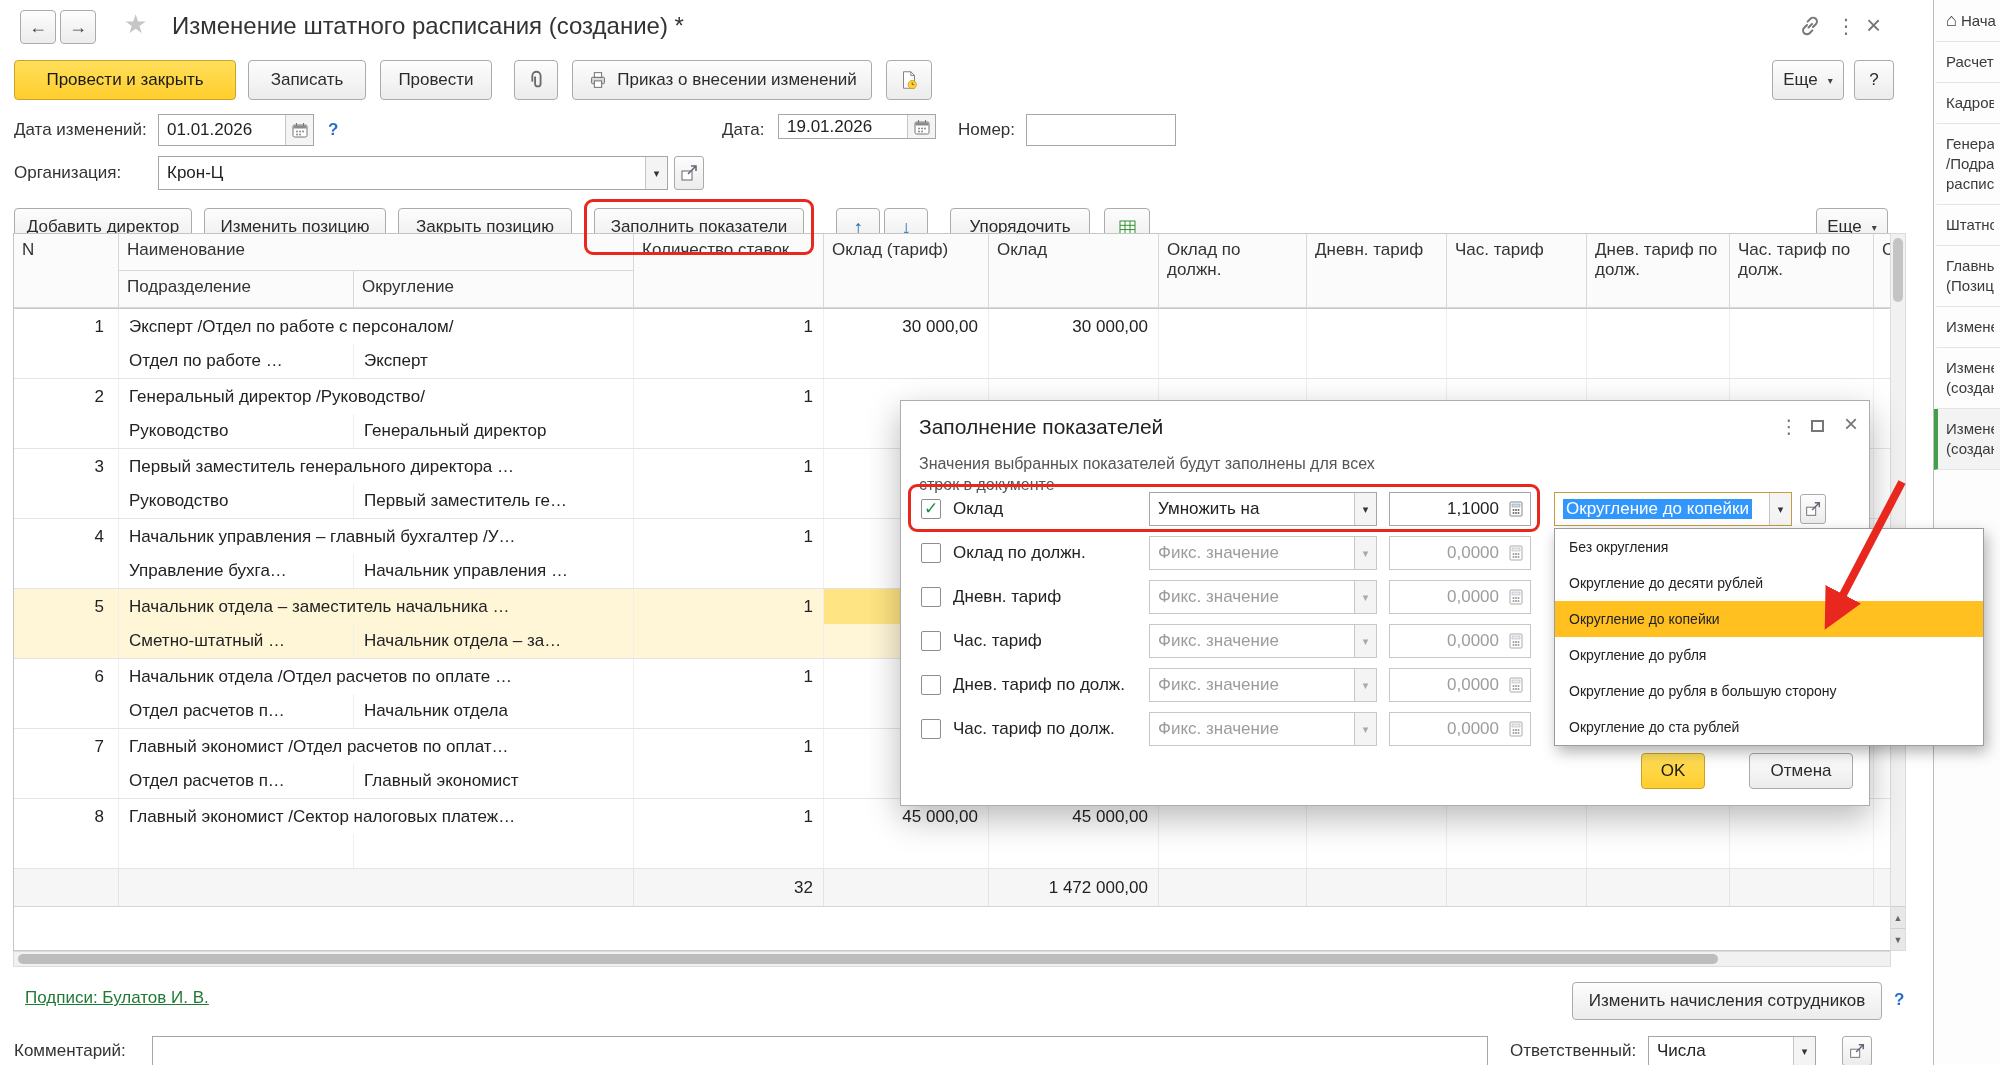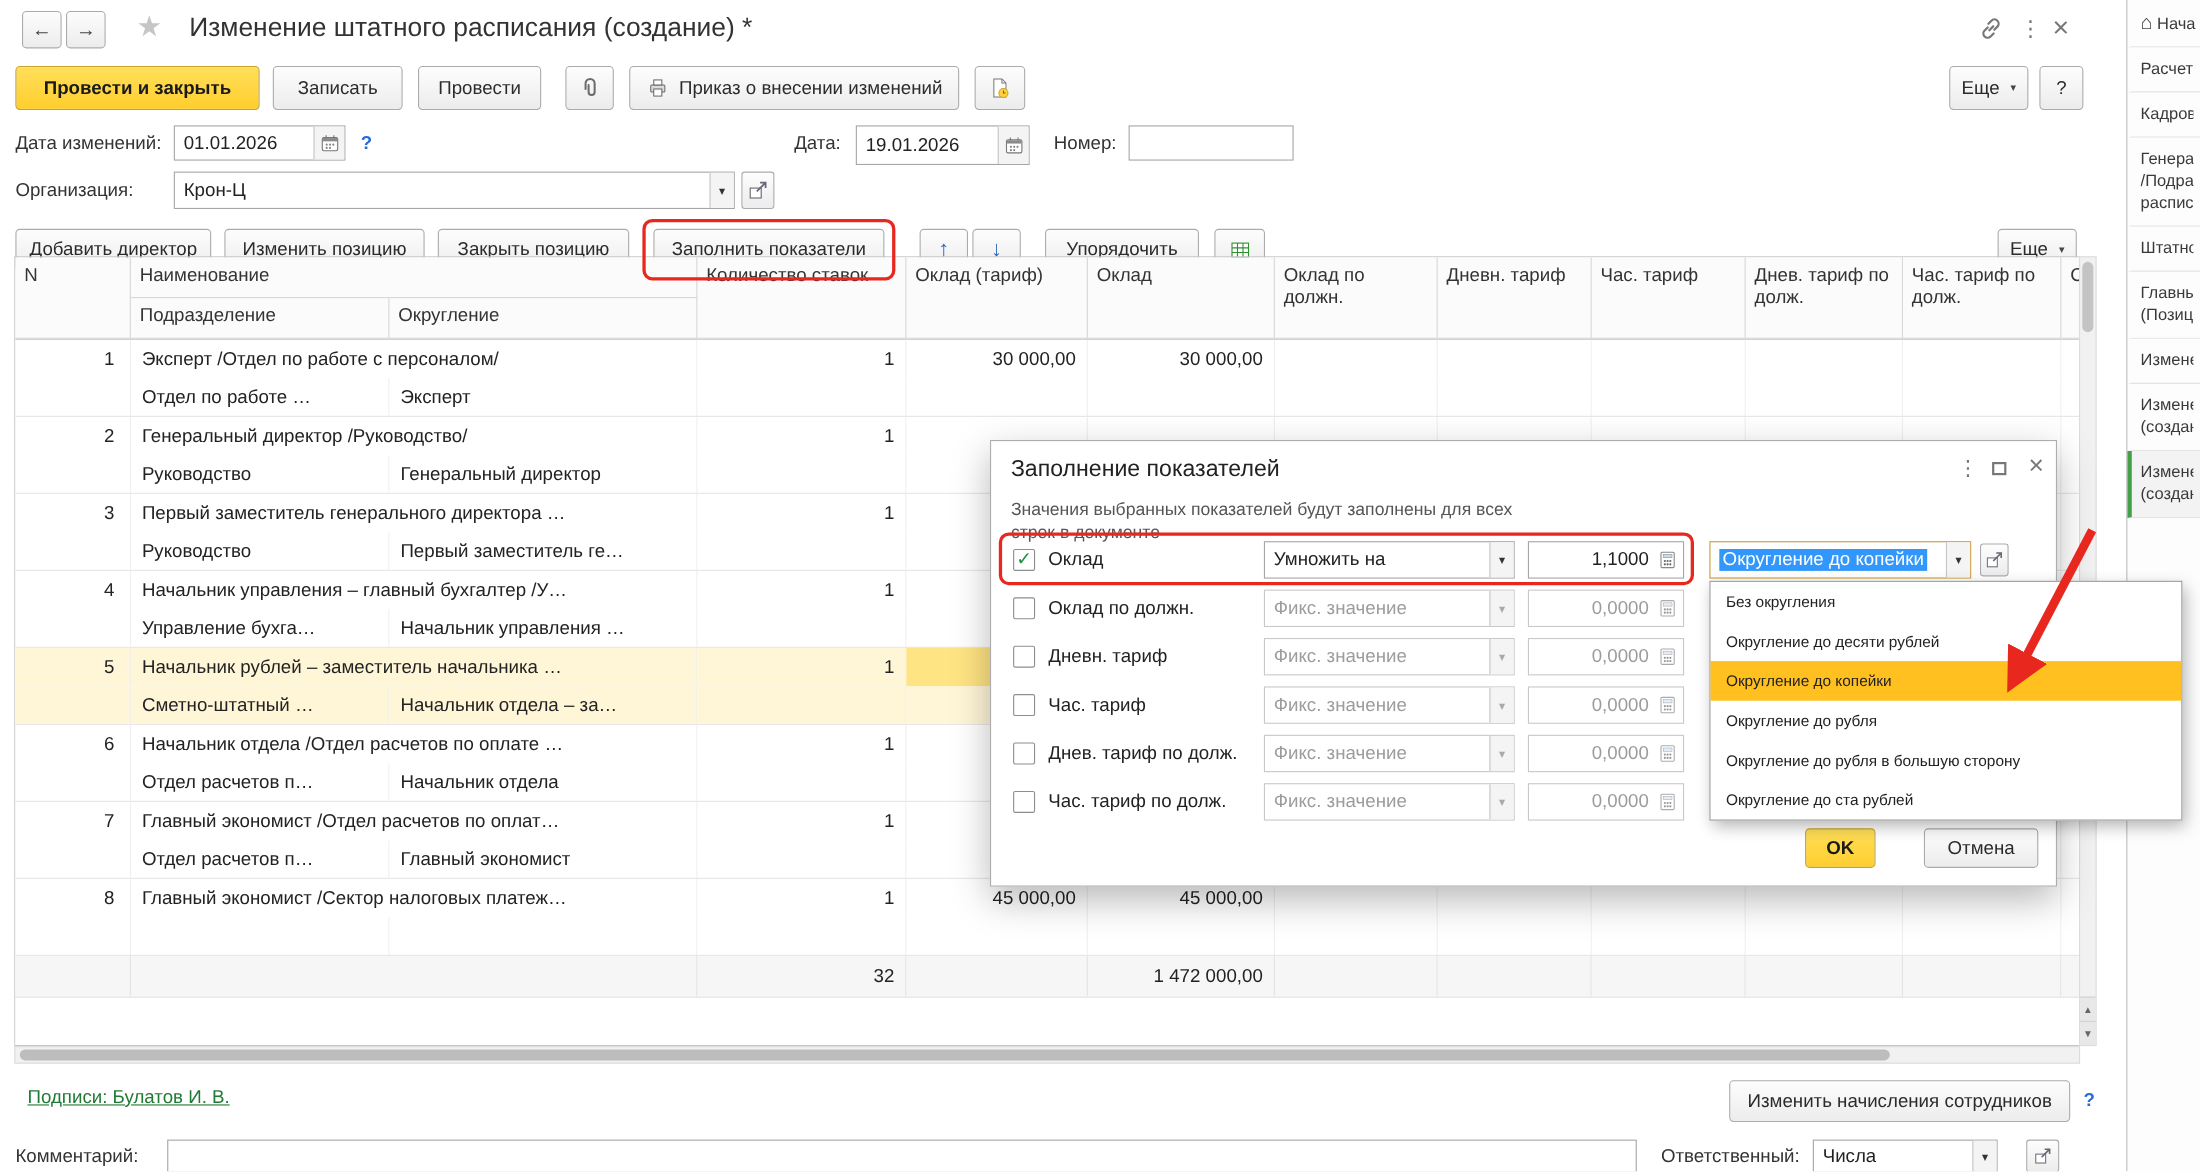--- a/index.html
+++ b/index.html
@@ -1,21 +1,21 @@
 <!DOCTYPE html>
 <html><head>
 <meta charset="utf-8">
 <style>
 *{box-sizing:border-box;margin:0;padding:0}
 html,body{background:#fff}
 body{font-family:"Liberation Sans","DejaVu Sans",sans-serif;font-size:17px;color:#333}
 #app{position:relative;width:2000px;height:1065px;overflow:hidden;background:#fff}
 .abs{position:absolute}
 .btn{display:inline-flex;align-items:center;justify-content:center;gap:8px;background:linear-gradient(#FDFDFD,#ECECEC);border:1px solid #ABABAB;border-radius:4px;font-size:17px;color:#2B2B2B;white-space:nowrap;cursor:default}
-.btn.primary{background:linear-gradient(#FFDF5A,#FFCE2E);border-color:#C9A227;font-weight:bold;color:#1A1A1A}
+.btn.primary{background:linear-gradient(#FFDF5A,#FFCE2E);border-color:#C9A227;font-weight:normal;color:#1A1A1A}
 .mini-arrow{font-size:10px;color:#444;margin-left:2px}
 .navbtn{display:inline-flex;align-items:center;justify-content:center;width:36px;height:34px;background:linear-gradient(#FDFDFD,#ECECEC);border:1px solid #ABABAB;border-radius:4px;font-size:18px;color:#444;font-weight:bold}
 .field{display:flex;align-items:center;background:#fff;border:1px solid #A6A6A6;font-size:17px;color:#222}
 .field input{border:none;outline:none;flex:1;font:inherit;padding:0 8px;min-width:0;background:transparent;color:#222}
 .ftext{flex:1;padding:0 8px;white-space:nowrap;overflow:hidden}
 .ftext.numtx{text-align:right}
 .combo-arrow{width:22px;align-self:stretch;display:flex;align-items:center;justify-content:center;border-left:1px solid #C6C6C6;font-size:11px;color:#333;background:#F4F4F4}
 .icon-seg{width:28px;align-self:stretch;display:flex;align-items:center;justify-content:center;border-left:1px solid #C6C6C6;background:#F4F4F4}
 .sq-btn{display:inline-flex;align-items:center;justify-content:center;background:linear-gradient(#FDFDFD,#ECECEC);border:1px solid #ABABAB;border-radius:3px}
 .lbl{display:inline-flex;align-items:center;color:#333}
@@ -142,21 +142,21 @@
           <circle cx="9" cy="10.5" r="1" fill="#888"></circle>
           <circle cx="12" cy="10.5" r="1" fill="#888"></circle>
           <circle cx="6" cy="13.5" r="1" fill="#888"></circle>
           <circle cx="9" cy="13.5" r="1" fill="#888"></circle>
         </svg>
     </span>
   </div>
   <a class="qlink abs" style="left:328px;top:120px">?</a>
 
   <span class="lbl abs" style="left:722px;top:114px;height:32px">Дата:</span>
-  <div class="field abs" style="left:778px;top:114px;width:158px;height:36px">
+  <div class="field abs" style="left:778px;top:114px;width:158px;height:25px">
     <input value="19.01.2026" style="">
     <span class="icon-seg">
       <svg width="18" height="18" viewBox="0 0 18 18">
           <rect x="2" y="4" width="14" height="12" rx="1.5" fill="#fff" stroke="#777"></rect>
           <rect x="2.5" y="4.5" width="13" height="3" fill="#8A8A8A"></rect>
           <line x1="5.5" y1="2" x2="5.5" y2="5" stroke="#777"></line>
           <line x1="12.5" y1="2" x2="12.5" y2="5" stroke="#777"></line>
           <circle cx="6" cy="10.5" r="1" fill="#888"></circle>
           <circle cx="9" cy="10.5" r="1" fill="#888"></circle>
           <circle cx="12" cy="10.5" r="1" fill="#888"></circle>
@@ -324,21 +324,21 @@
         <div class="td"></div>
         <div class="td"></div>
         <div class="td"></div>
         <div class="td"></div>
         <div class="td"></div>
         <div class="td"></div>
     </div>
 
     <div class="trow tgrid sel">
       <div class="td n">5</div>
-      <div class="td cname">Начальник рублей – заместитель начальника …</div>
+      <div class="td cname">Начальник отдела – заместитель начальника …</div>
       <div class="td num">1</div>
       <div class="td num acell"></div>
       <div class="td num"></div>
       <div class="td num"></div>
         <div class="td num"></div>
         <div class="td num"></div>
         <div class="td num"></div>
         <div class="td num"></div>
         <div class="td"></div>
       <div class="td"></div>

